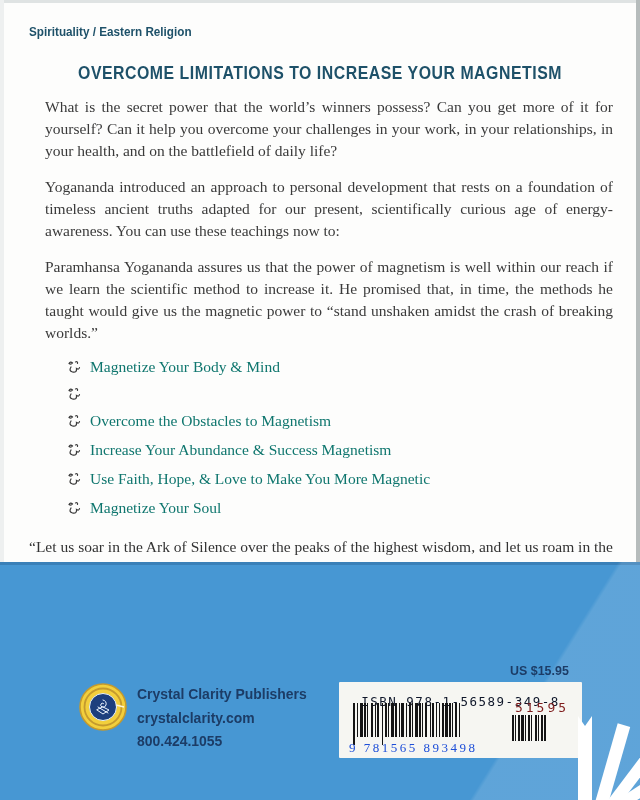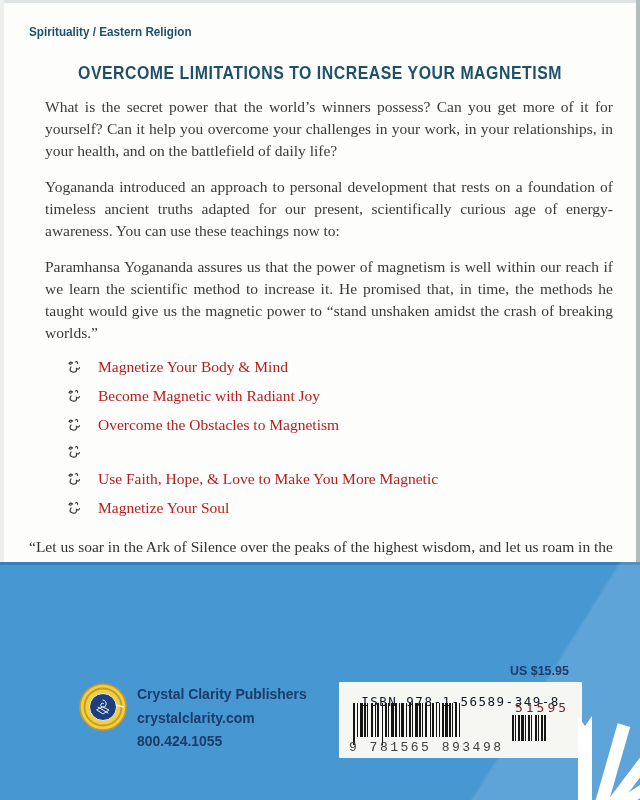--- a/index.html
+++ b/index.html
@@ -24,21 +24,21 @@
     white-space:nowrap;
   }
   .body-copy{position:absolute;left:29px;top:96px;width:584px;}
   .body-copy p{
     margin:0 0 14px 16px;font-size:15.5px;line-height:22px;color:#3a3a3a;
     text-align:justify;
   }
   .bullets{margin:8px 0 0 0;padding:0;list-style:none;}
   .bullets li{
     display:flex;align-items:center;margin:0 0 11px 38px;
-    font-size:15.5px;color:#b91c1c;gap:8px;
+    font-size:15.5px;color:#0f766e;
   }
   .bullets .orn{flex:0 0 14px;margin-right:9px;height:14px;}
   .quote{
     margin-top:18px;font-size:15.5px;line-height:23px;color:#333;
     padding-left:8px;text-indent:-8px;text-align:justify;
   }
 
   .band{
     position:absolute;left:0;top:562px;width:640px;height:238px;
     background:linear-gradient(180deg,#3a80b8 0,#3a80b8 3px,#4797d3 3px);
@@ -66,22 +66,22 @@
     background:#f6f6f2;border-radius:1px;
   }
   .isbn-label{
     position:absolute;left:0;top:12px;width:100%;text-align:center;
     font-family:"DejaVu Sans Mono",monospace;font-size:12.5px;letter-spacing:1.5px;
     color:#0f172a;white-space:nowrap;
   }
   .bars-main{position:absolute;left:14px;top:21px;}
   .ean-digits{
     position:absolute;left:10px;top:58px;
-    font-family:Liberation Mono, monospace;font-size:13px;letter-spacing:2.5px;
-    color:#404040;white-space:nowrap;
+    font-family:Liberation Serif, serif;font-size:13px;letter-spacing:2.5px;
+    color:#1d4ed8;white-space:nowrap;
   }
   .addon-digits{
     position:absolute;left:172px;top:18px;width:62px;text-align:center;
     font-family:"DejaVu Sans Mono",monospace;font-size:13px;letter-spacing:3px;
     color:#7f1d1d;white-space:nowrap;
   }
   .bars-addon{position:absolute;left:173px;top:33px;}
   .corner-books{position:absolute;right:0;bottom:0;width:82px;height:122px;}
 </style>
 </head>
@@ -112,40 +112,40 @@
         <span>Magnetize Your Body &amp; Mind</span>
       </li>
       <li>
         <svg class="orn" viewBox="0 0 14 14">
             <g fill="none" stroke="#3a3a3a" stroke-width="1.2" stroke-linecap="round">
               <path d="M2 3.5 q1.5 -2.5 3.5 -0.5 q-1.5 2 -3.5 0.5"></path>
               <path d="M8.5 2 q2.5 -1 2 1.5"></path>
               <path d="M4 7 q-2.5 4 1.5 5 q4.5 1 4 -3.5 q2.5 1.5 3 -1"></path>
             </g>
           </svg>
-        <span>Become Magnetic with Radiant Joy</span>
       </li>
       <li>
         <svg class="orn" viewBox="0 0 14 14">
             <g fill="none" stroke="#3a3a3a" stroke-width="1.2" stroke-linecap="round">
               <path d="M2 3.5 q1.5 -2.5 3.5 -0.5 q-1.5 2 -3.5 0.5"></path>
               <path d="M8.5 2 q2.5 -1 2 1.5"></path>
               <path d="M4 7 q-2.5 4 1.5 5 q4.5 1 4 -3.5 q2.5 1.5 3 -1"></path>
             </g>
           </svg>
         <span>Overcome the Obstacles to Magnetism</span>
       </li>
       <li>
         <svg class="orn" viewBox="0 0 14 14">
             <g fill="none" stroke="#3a3a3a" stroke-width="1.2" stroke-linecap="round">
               <path d="M2 3.5 q1.5 -2.5 3.5 -0.5 q-1.5 2 -3.5 0.5"></path>
               <path d="M8.5 2 q2.5 -1 2 1.5"></path>
               <path d="M4 7 q-2.5 4 1.5 5 q4.5 1 4 -3.5 q2.5 1.5 3 -1"></path>
             </g>
           </svg>
+        <span>Increase Your Abundance &amp; Success Magnetism</span>
       </li>
       <li>
         <svg class="orn" viewBox="0 0 14 14">
             <g fill="none" stroke="#3a3a3a" stroke-width="1.2" stroke-linecap="round">
               <path d="M2 3.5 q1.5 -2.5 3.5 -0.5 q-1.5 2 -3.5 0.5"></path>
               <path d="M8.5 2 q2.5 -1 2 1.5"></path>
               <path d="M4 7 q-2.5 4 1.5 5 q4.5 1 4 -3.5 q2.5 1.5 3 -1"></path>
             </g>
           </svg>
         <span>Use Faith, Hope, &amp; Love to Make You More Magnetic</span>

